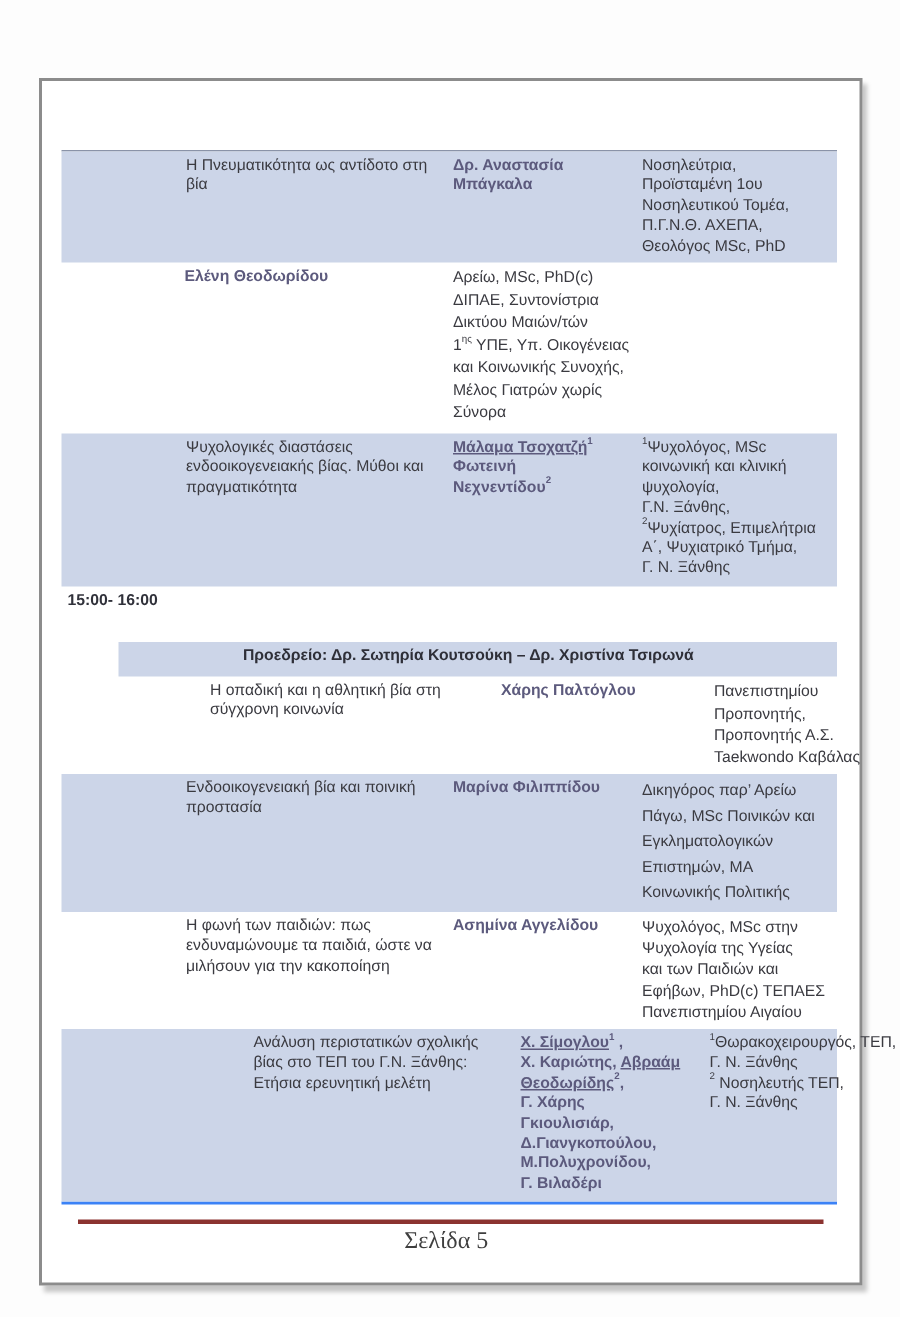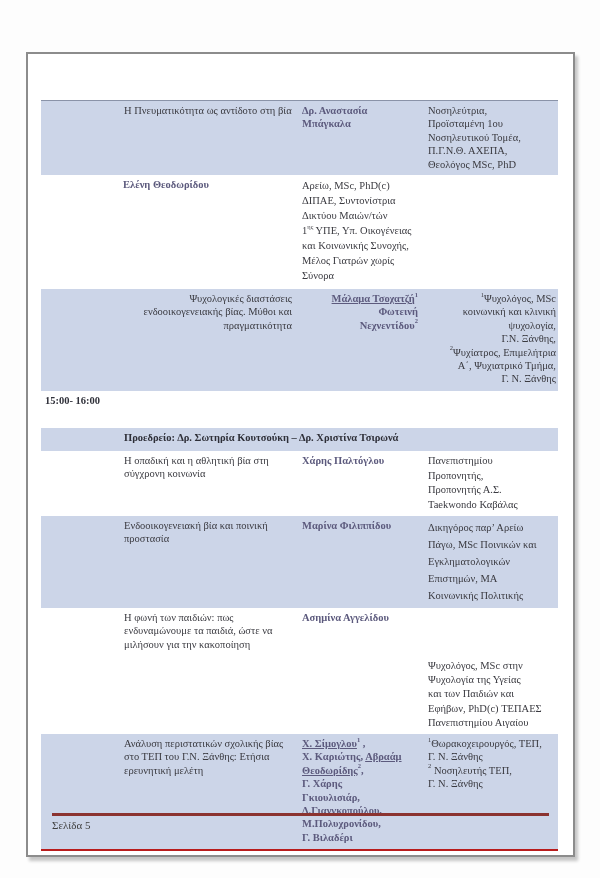--- a/index.html
+++ b/index.html
@@ -13,22 +13,21 @@
     position:absolute;left:26px;top:52px;width:549px;height:805px;
     box-sizing:border-box;background:#ffffff;
     border:2px solid #8c8c8c;
     box-shadow:3px 4px 3px rgba(0,0,0,.22);
   }
   .content{
     position:absolute;left:13px;top:46px;width:517px;
   }
   .program-table{
     border-top:1px solid #8a93a8;
-    border-bottom:2px solid #b91c1c;
-    font-family:Liberation Serif, serif;
+    border-bottom:2px solid #3b82f6;
   }
   .row{
     display:grid;
     grid-template-columns:78px 179px 126px 134px;
     align-items:start;
   }
   .row.shaded{background:var(--shade,#ccd5e8);}
   .cell{
     padding:3px 6px 4px 4px;
     font-size:10.5px;line-height:13.4px;color:#3a3a40;
@@ -37,41 +36,41 @@
   .time-cell{font-weight:bold;color:#30313a;white-space:nowrap;}
   .title-cell{padding-left:5px;}
   .speaker-cell{color:var(--name,#5c5a7d);font-weight:600;}
   .credentials-cell{padding-right:2px;}
   .row.session .title-cell,.row.session .time-cell{font-weight:bold;color:#30313a;}
   .row.chair .title-cell{font-weight:bold;color:#2e2f38;}
   .span-cell{grid-column:2/5;}
   
   .row:nth-child(1){min-height:68px;}
   .row:nth-child(2){min-height:114px;}
-  .row:nth-child(3){min-height:102px;text-align:right;}
+  .row:nth-child(3){min-height:102px;}
   .row:nth-child(4){min-height:37px;}
-  .row:nth-child(5){min-height:23px;}
-  .row:nth-child(6){min-height:61px;}
+  .row:nth-child(5){min-height:23px;margin-left:38px;}
+  .row:nth-child(6){min-height:61px;gap:16px;}
   .row:nth-child(7){min-height:91px;}
   .row:nth-child(8){min-height:75px;}
-  .row:nth-child(9){min-height:115px;}
+  .row:nth-child(9){min-height:115px;padding-left:45px;}
   .row:nth-child(2) .credentials-cell{line-height:15px;}
   .row:nth-child(6) .credentials-cell{line-height:14.5px;}
   .row:nth-child(7) .credentials-cell{line-height:17px;}
-  .row:nth-child(8) .credentials-cell{line-height:14.2px;margin-top:48px;}
+  .row:nth-child(8) .credentials-cell{line-height:14.2px;}
   sup{font-size:6.5px;line-height:0;position:relative;top:-1px;vertical-align:super;}
   .u{text-decoration:underline;}
   .footer{
     position:absolute;left:24px;top:759px;width:497px;
     border-top:3px solid var(--rule,#8b3330);
   }
   .page-number{
-    text-align:left;padding:3px 6px 0 0;
+    text-align:center;padding:3px 6px 0 0;
     font-family:"Liberation Serif",serif;
-    font-size:11px;color:#3f3f3f;
+    font-size:16px;color:#3f3f3f;
   }
 </style>
 </head>
 <body>
 
 <div class="page">
   <div class="content">
     <div class="program-table">
         <div class="row talk shaded">
     <div class="cell time-cell"></div>

